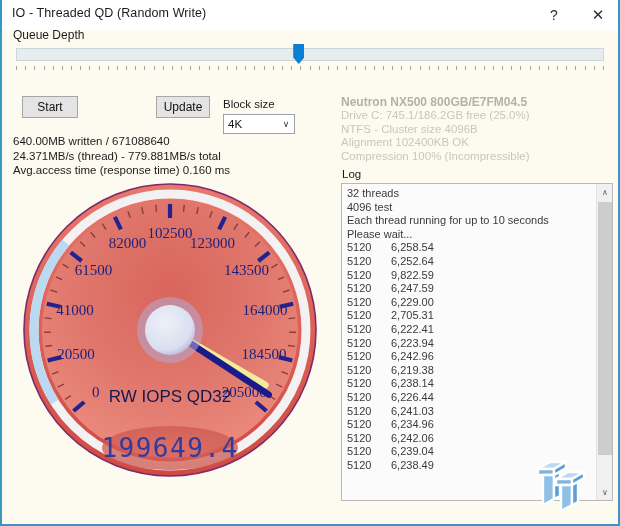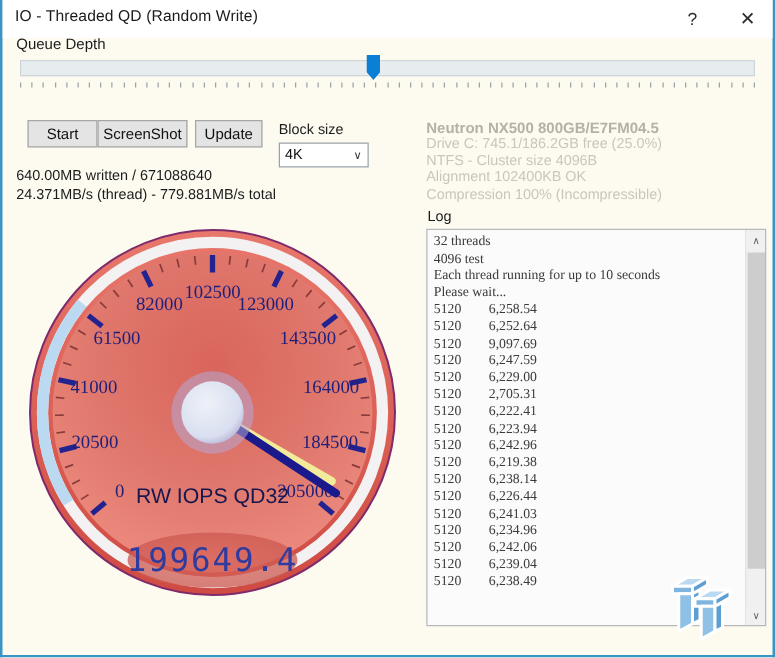--- a/index.html
+++ b/index.html
@@ -96,21 +96,21 @@
 
   
   .log-label{position:absolute;left:340px;top:168px;font-size:11.5px;color:#1b1b1b;}
   .log-box{
     position:absolute;left:339px;top:183px;width:272px;height:318px;
     background:#fbfbfb;border:1px solid #b9b9b9;box-sizing:border-box;
     overflow:hidden;
   }
   .log-content{
     position:absolute;left:5px;top:3px;right:18px;
-    font-family:Liberation Serif, serif;font-size:11px;color:#3a3a3a;
+    font-family:Liberation Sans, sans-serif;font-size:11px;color:#3a3a3a;
     line-height:13.6px;
   }
   .log-content .row{white-space:nowrap;}
   .log-content .row .c1{display:inline-block;width:44px;}
   .log-content .row .c2{display:inline-block;}
   .scrollbar{
     position:absolute;right:0;top:0;width:16px;height:100%;
     background:#f0f0f0;border-left:1px solid #e2e2e2;box-sizing:border-box;
   }
   .sb-arrow{
@@ -214,52 +214,52 @@
       <i style="left:531.97px"></i>
       <i style="left:541.14px"></i>
       <i style="left:550.31px"></i>
       <i style="left:559.48px"></i>
       <i style="left:568.66px"></i>
       <i style="left:577.83px"></i>
       <i style="left:587.00px"></i>
     </div>
 
   <div class="btn" id="btn-start">Start</div>
-  <div class="btn" id="btn-screenshot">ScreenShot</div>
   <div class="btn" id="btn-update">Update</div>
 
   <div class="blocksize-label">Block size</div>
   <div class="blocksize-select">
     <span class="val">4K</span>
     <span class="chev">∨</span>
   </div>
 
   <div class="stats">
     <div>640.00MB written / 671088640</div>
     <div>24.371MB/s (thread) - 779.881MB/s total</div>
+    <div>Avg.access time (response time) 0.160 ms</div>
   </div>
 
   <div class="drive-info">
     <div class="drive-title">Neutron NX500 800GB/E7FM04.5</div>
     <div class="drive-line">Drive C: 745.1/186.2GB free (25.0%)</div>
     <div class="drive-line">NTFS - Cluster size 4096B</div>
     <div class="drive-line">Alignment 102400KB OK</div>
     <div class="drive-line">Compression 100% (Incompressible)</div>
   </div>
 
   <div class="log-label">Log</div>
   <div class="log-box">
     <div class="log-content" id="log-content">
         <div class="row">32 threads</div>
         <div class="row">4096 test</div>
         <div class="row">Each thread running for up to 10 seconds</div>
         <div class="row">Please wait...</div>
         <div class="row"><span class="c1">5120</span><span class="c2">6,258.54</span></div>
         <div class="row"><span class="c1">5120</span><span class="c2">6,252.64</span></div>
-        <div class="row"><span class="c1">5120</span><span class="c2">9,097.69</span></div>
+        <div class="row"><span class="c1">5120</span><span class="c2">9,822.59</span></div>
         <div class="row"><span class="c1">5120</span><span class="c2">6,247.59</span></div>
         <div class="row"><span class="c1">5120</span><span class="c2">6,229.00</span></div>
         <div class="row"><span class="c1">5120</span><span class="c2">2,705.31</span></div>
         <div class="row"><span class="c1">5120</span><span class="c2">6,222.41</span></div>
         <div class="row"><span class="c1">5120</span><span class="c2">6,223.94</span></div>
         <div class="row"><span class="c1">5120</span><span class="c2">6,242.96</span></div>
         <div class="row"><span class="c1">5120</span><span class="c2">6,219.38</span></div>
         <div class="row"><span class="c1">5120</span><span class="c2">6,238.14</span></div>
         <div class="row"><span class="c1">5120</span><span class="c2">6,226.44</span></div>
         <div class="row"><span class="c1">5120</span><span class="c2">6,241.03</span></div>

